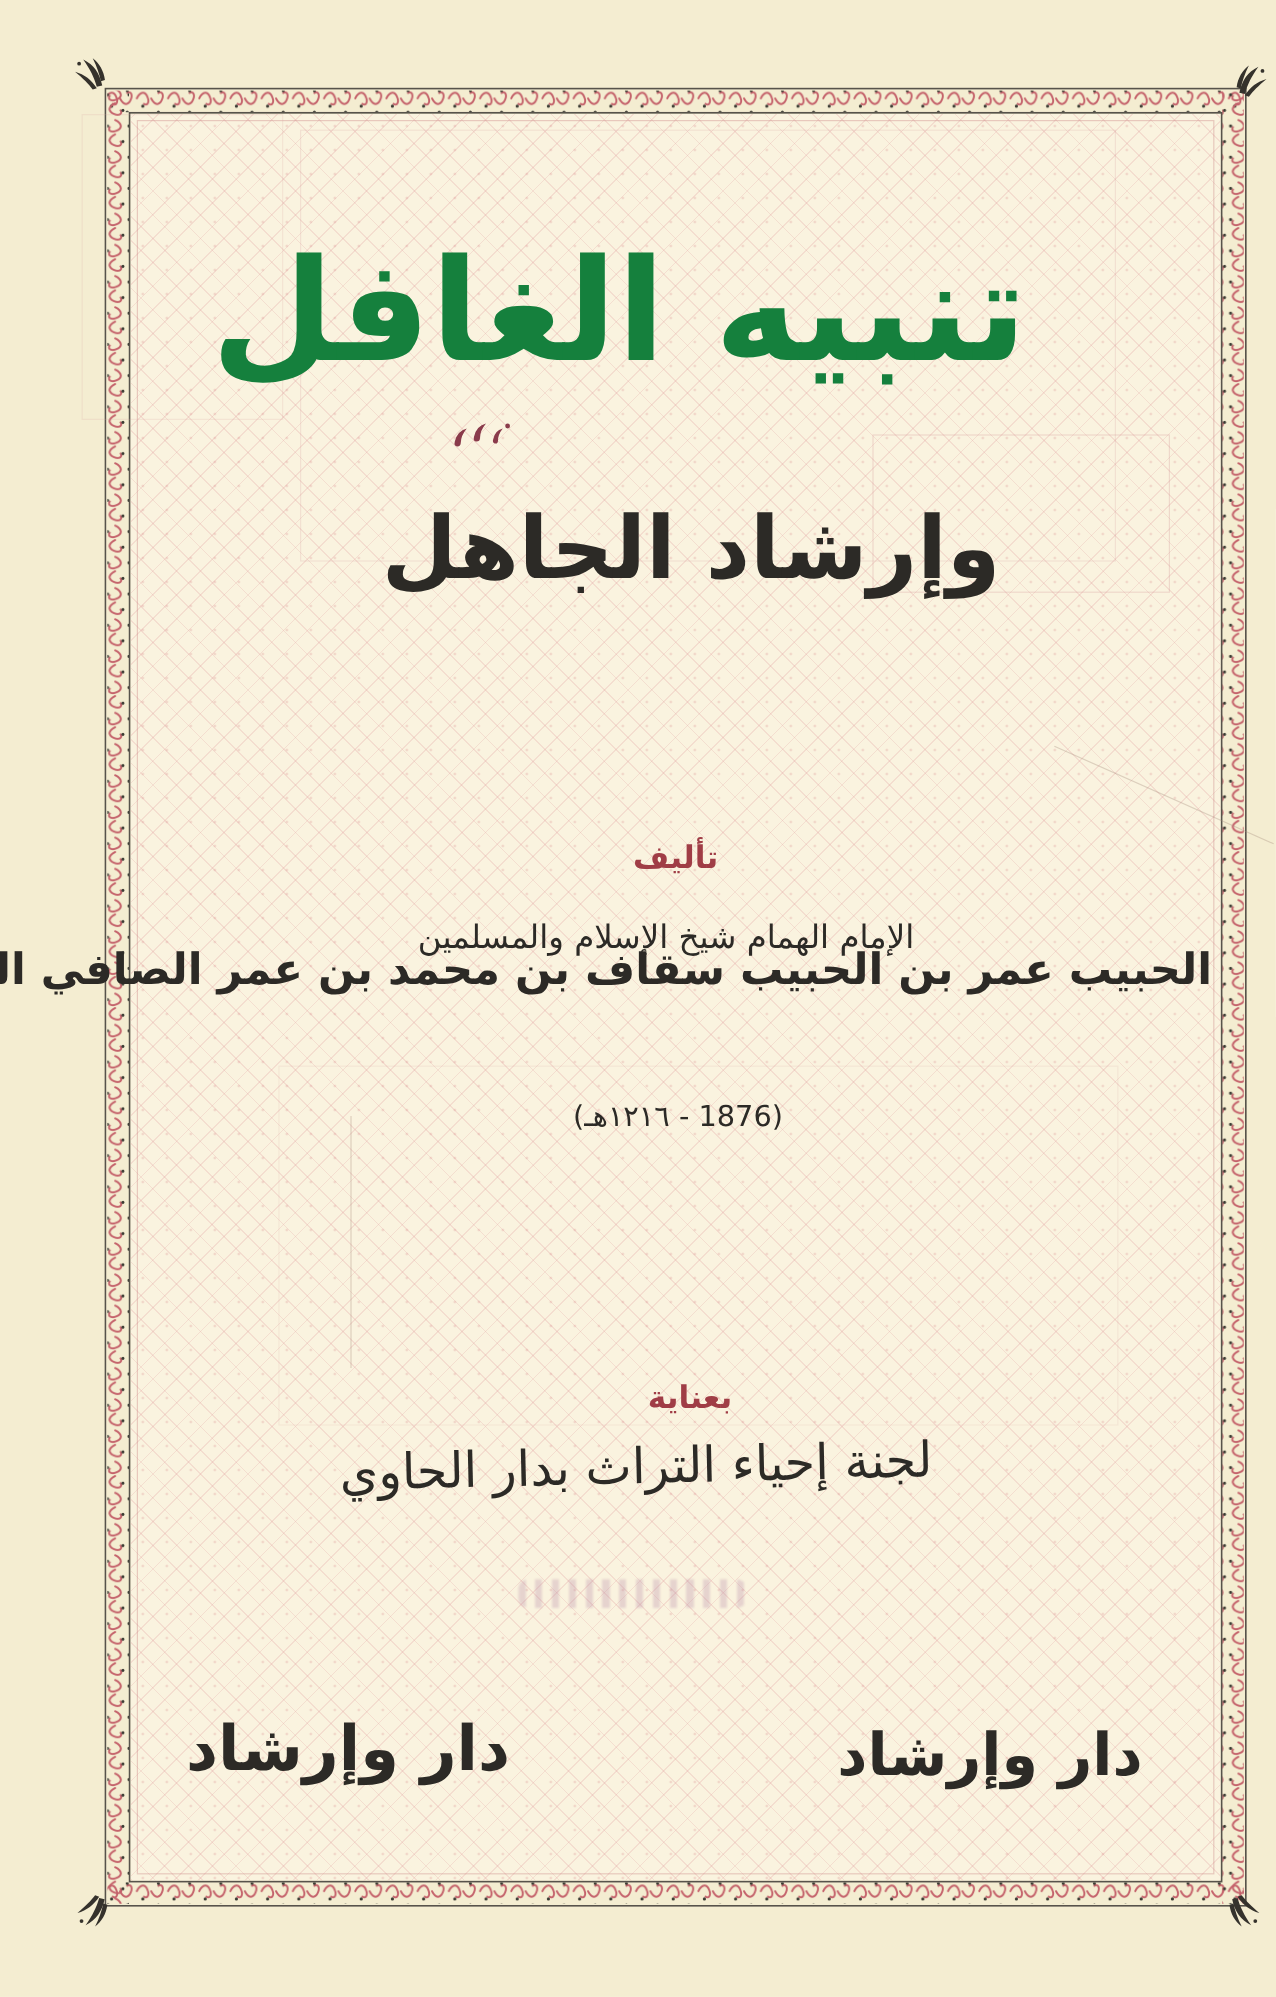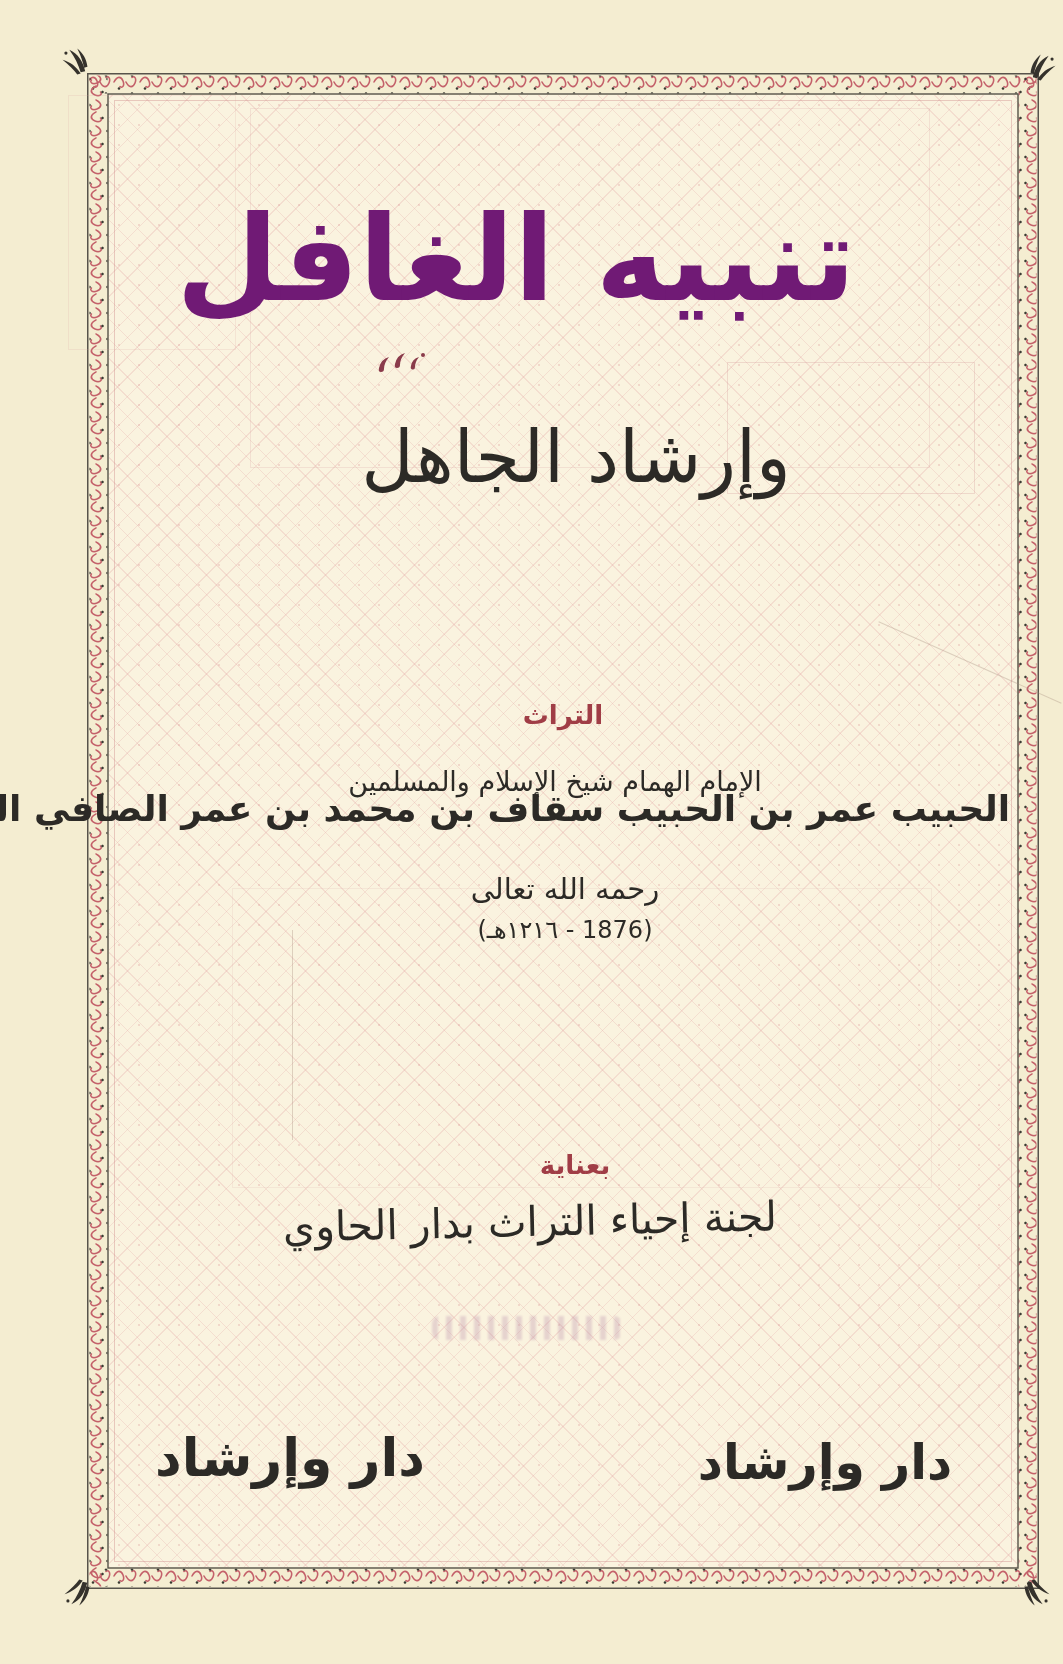--- a/index.html
+++ b/index.html
@@ -48,24 +48,24 @@
   .scratch { position:absolute; background:rgba(165,140,125,0.35); pointer-events:none; }
   .scratch-1 { left:870px; top:662px; width:200px; height:1px; transform:rotate(24deg); }
   .scratch-2 { left:292px; top:930px; width:1px;  height:210px; }
 
   
   .tx { position:absolute; text-align:center; color:#2c2a26; white-space:nowrap; }
   .red { color:#a03d46; }
 
   .title {
     left:46px; top:195px; width:940px;
-    font-size:118px; font-weight:bold; color:#701a75; line-height:1.1;
+    font-size:118px; font-weight:bold; color:#15803d; line-height:1.1;
   }
   .title-flourish { position:absolute; left:365px; top:342px; width:70px; height:38px; }
-  .subtitle  { left:106px; top:415px; width:940px; font-size:72px; font-weight:normal; }
+  .subtitle  { left:106px; top:415px; width:940px; font-size:72px; font-weight:bold; }
   .byline    { left:93px;  top:700px; width:940px; font-size:26px; font-weight:bold; }
   .honorific { left:85px;  top:742px; width:940px; font-size:27px;margin-top:24px; }
   .author    { left:70px;  top:788px; width:940px; font-size:36px; font-weight:bold; }
   .blessing  { left:95px;  top:872px; width:940px; font-size:29px; }
   .dates     { left:95px;  top:916px; width:940px; font-size:24px; }
   .care-label{ left:105px; top:1150px; width:940px; font-size:26px; font-weight:bold; }
   .care-by   { left:60px;  top:1198px; width:940px; font-size:41px; transform:rotate(-1.3deg); }
   .pub       { font-size:49px; font-weight:bold; }
   .pub-right { left:660px; top:1434px; width:330px; }
   .pub-left  { left:118px; top:1428px; width:344px; font-size:52px; }
@@ -147,24 +147,23 @@
     <svg width="70" height="38" viewBox="0 0 70 38" fill="#8a3b4b">
         <path d="M14 26 q2 -9 10 -11 q-5 6 -5 12 q0 3 -3 3 q-3 0 -2 -4z"></path>
         <path d="M30 22 q2 -9 10 -11 q-5 6 -5 12 q0 3 -3 3 q-3 0 -2 -4z"></path>
         <path d="M46 24 q1 -7 8 -9 q-4 5 -4 10 q0 3 -2.5 2.5 q-2.5 -0.5 -1.5 -3.5z"></path>
         <circle cx="58" cy="13" r="2"></circle>
       </svg>
   </div>
 
   <h2 class="tx subtitle">وإرشاد الجاهل</h2>
 
-  <div class="tx byline red">التراث</div>
+  <div class="tx byline red">تأليف</div>
   <div class="tx honorific">الإمام الهمام شيخ الإسلام والمسلمين</div>
   <div class="tx author">الحبيب عمر بن الحبيب سقاف بن محمد بن عمر الصافي السقاف</div>
-  <div class="tx blessing">رحمه الله تعالى</div>
   <div class="tx dates">(1876 - ١٢١٦هـ)</div>
 
   <div class="tx care-label red">بعناية</div>
   <div class="tx care-by">لجنة إحياء التراث بدار الحاوي</div>
 
   <div class="tx pub pub-right">دار وإرشاد</div>
   <div class="tx pub pub-left">دار وإرشاد</div>
 
 </div>
 

